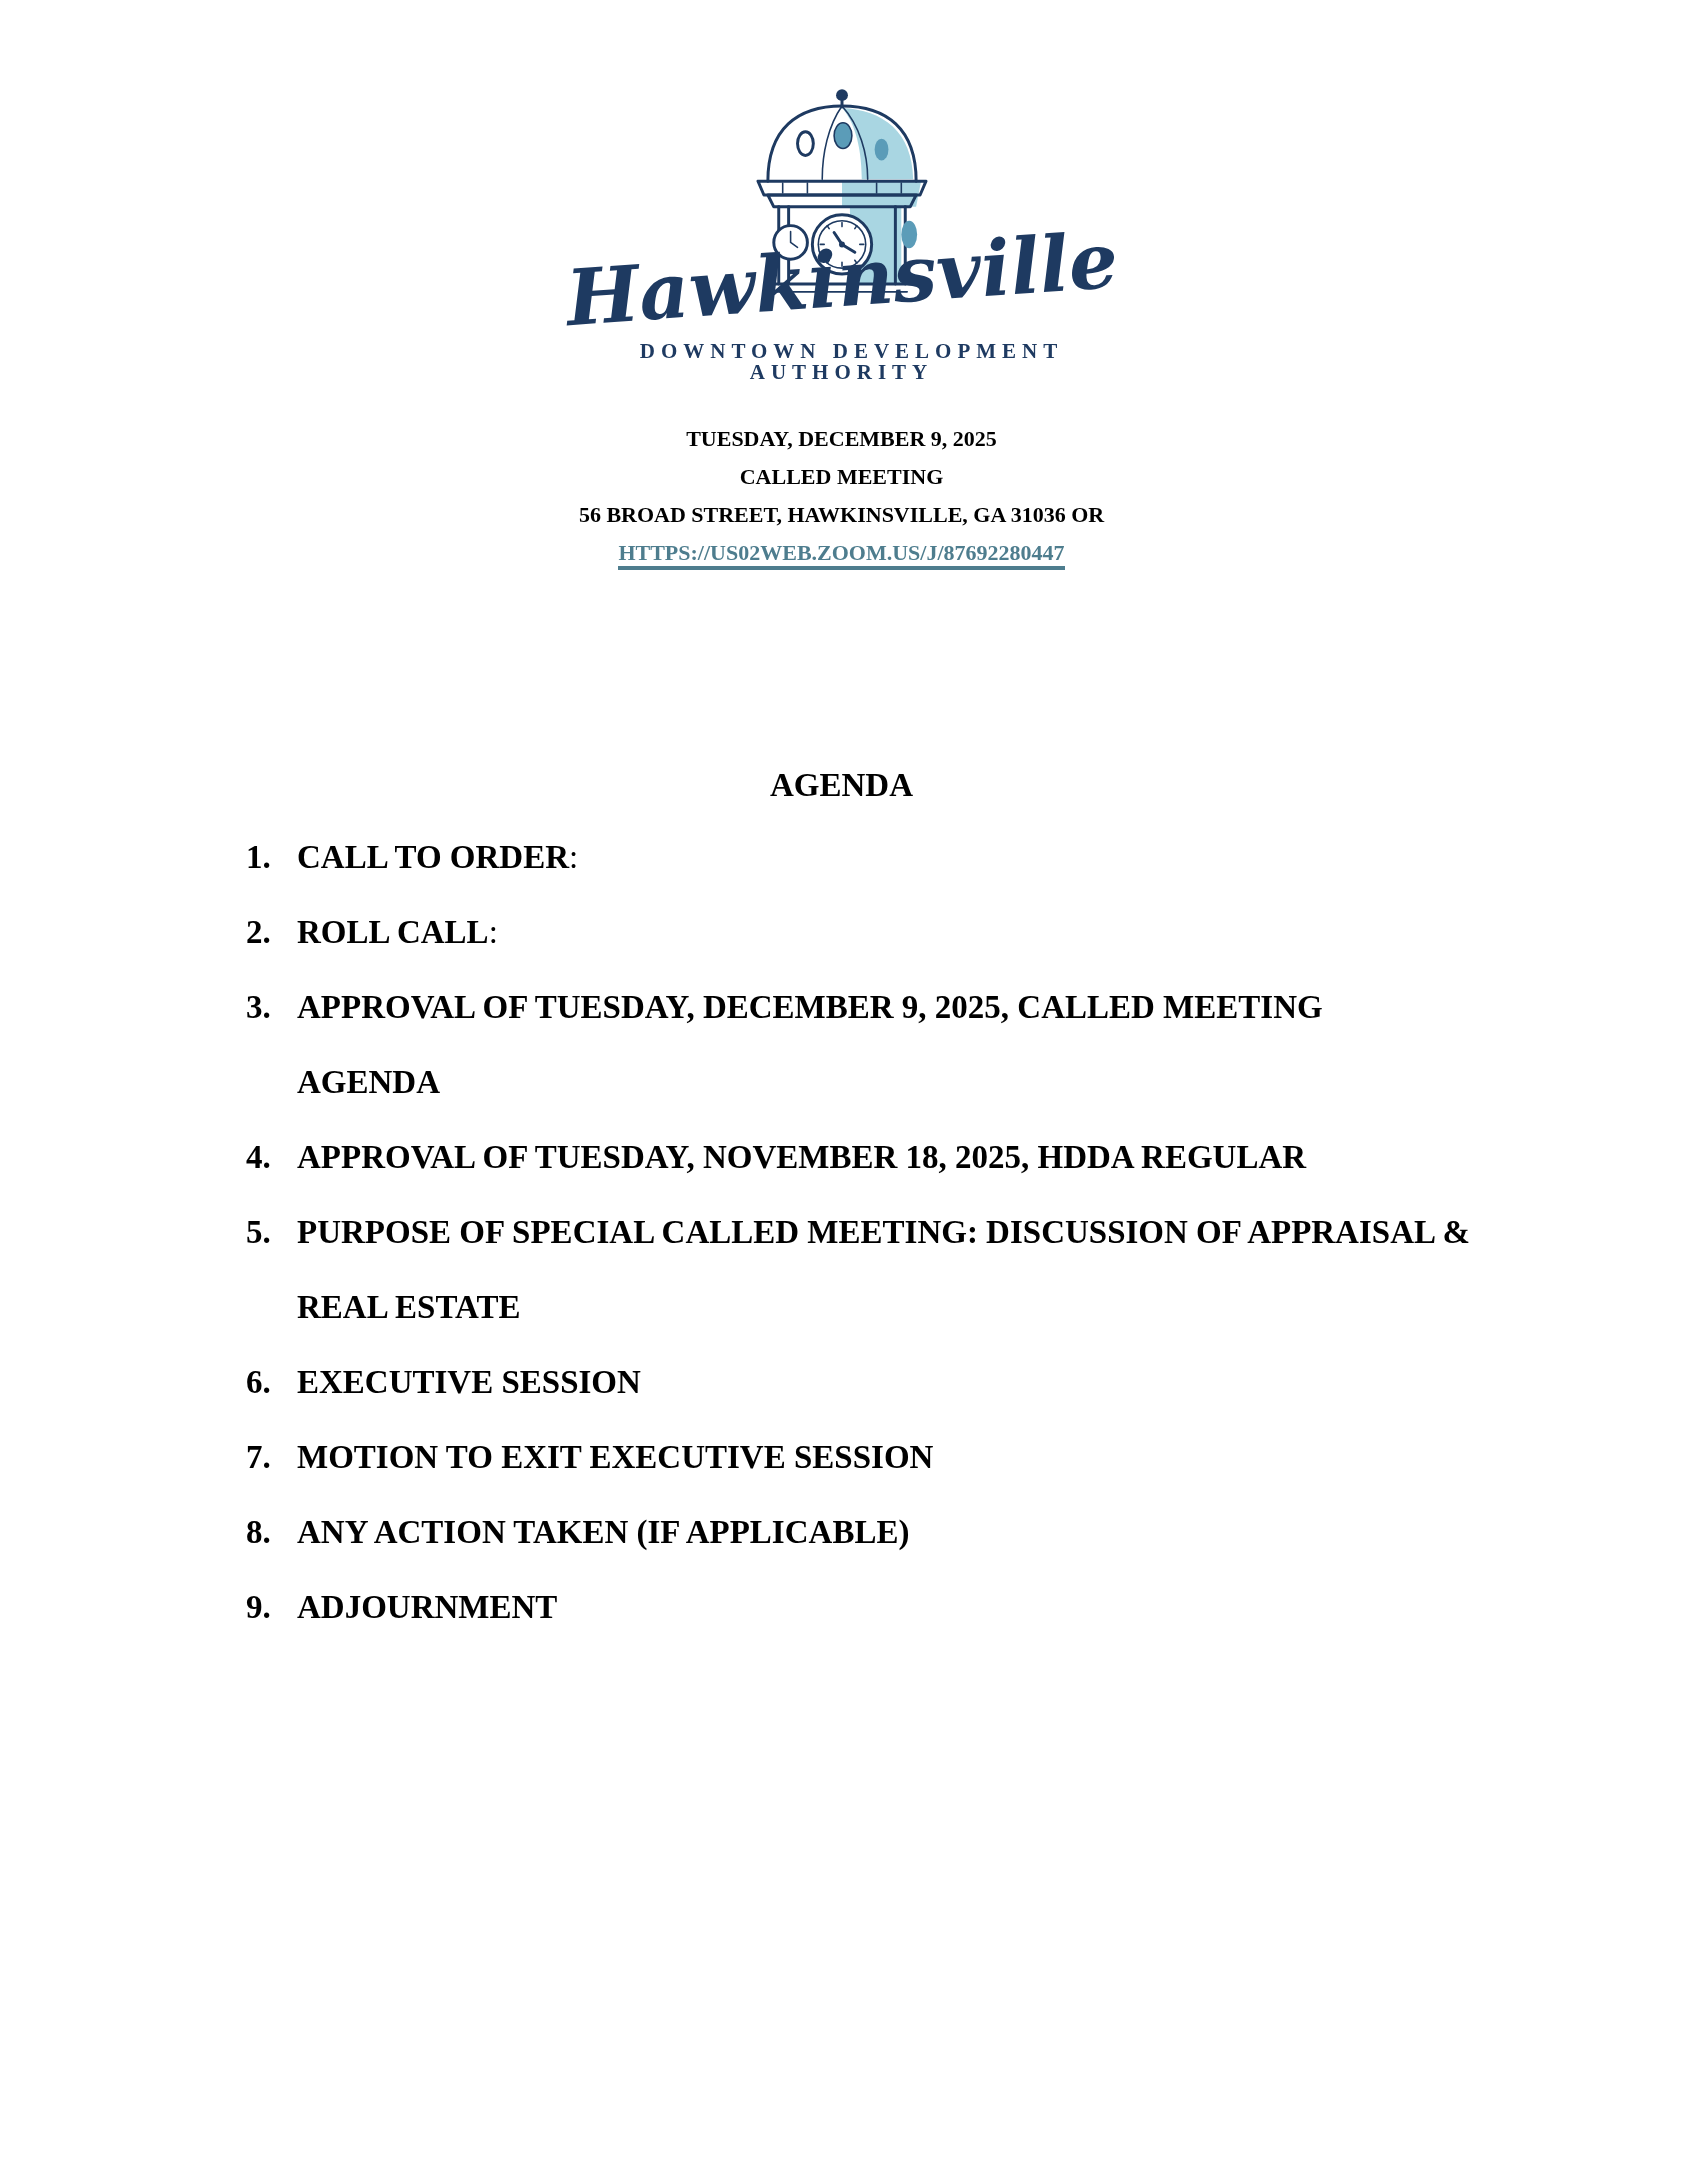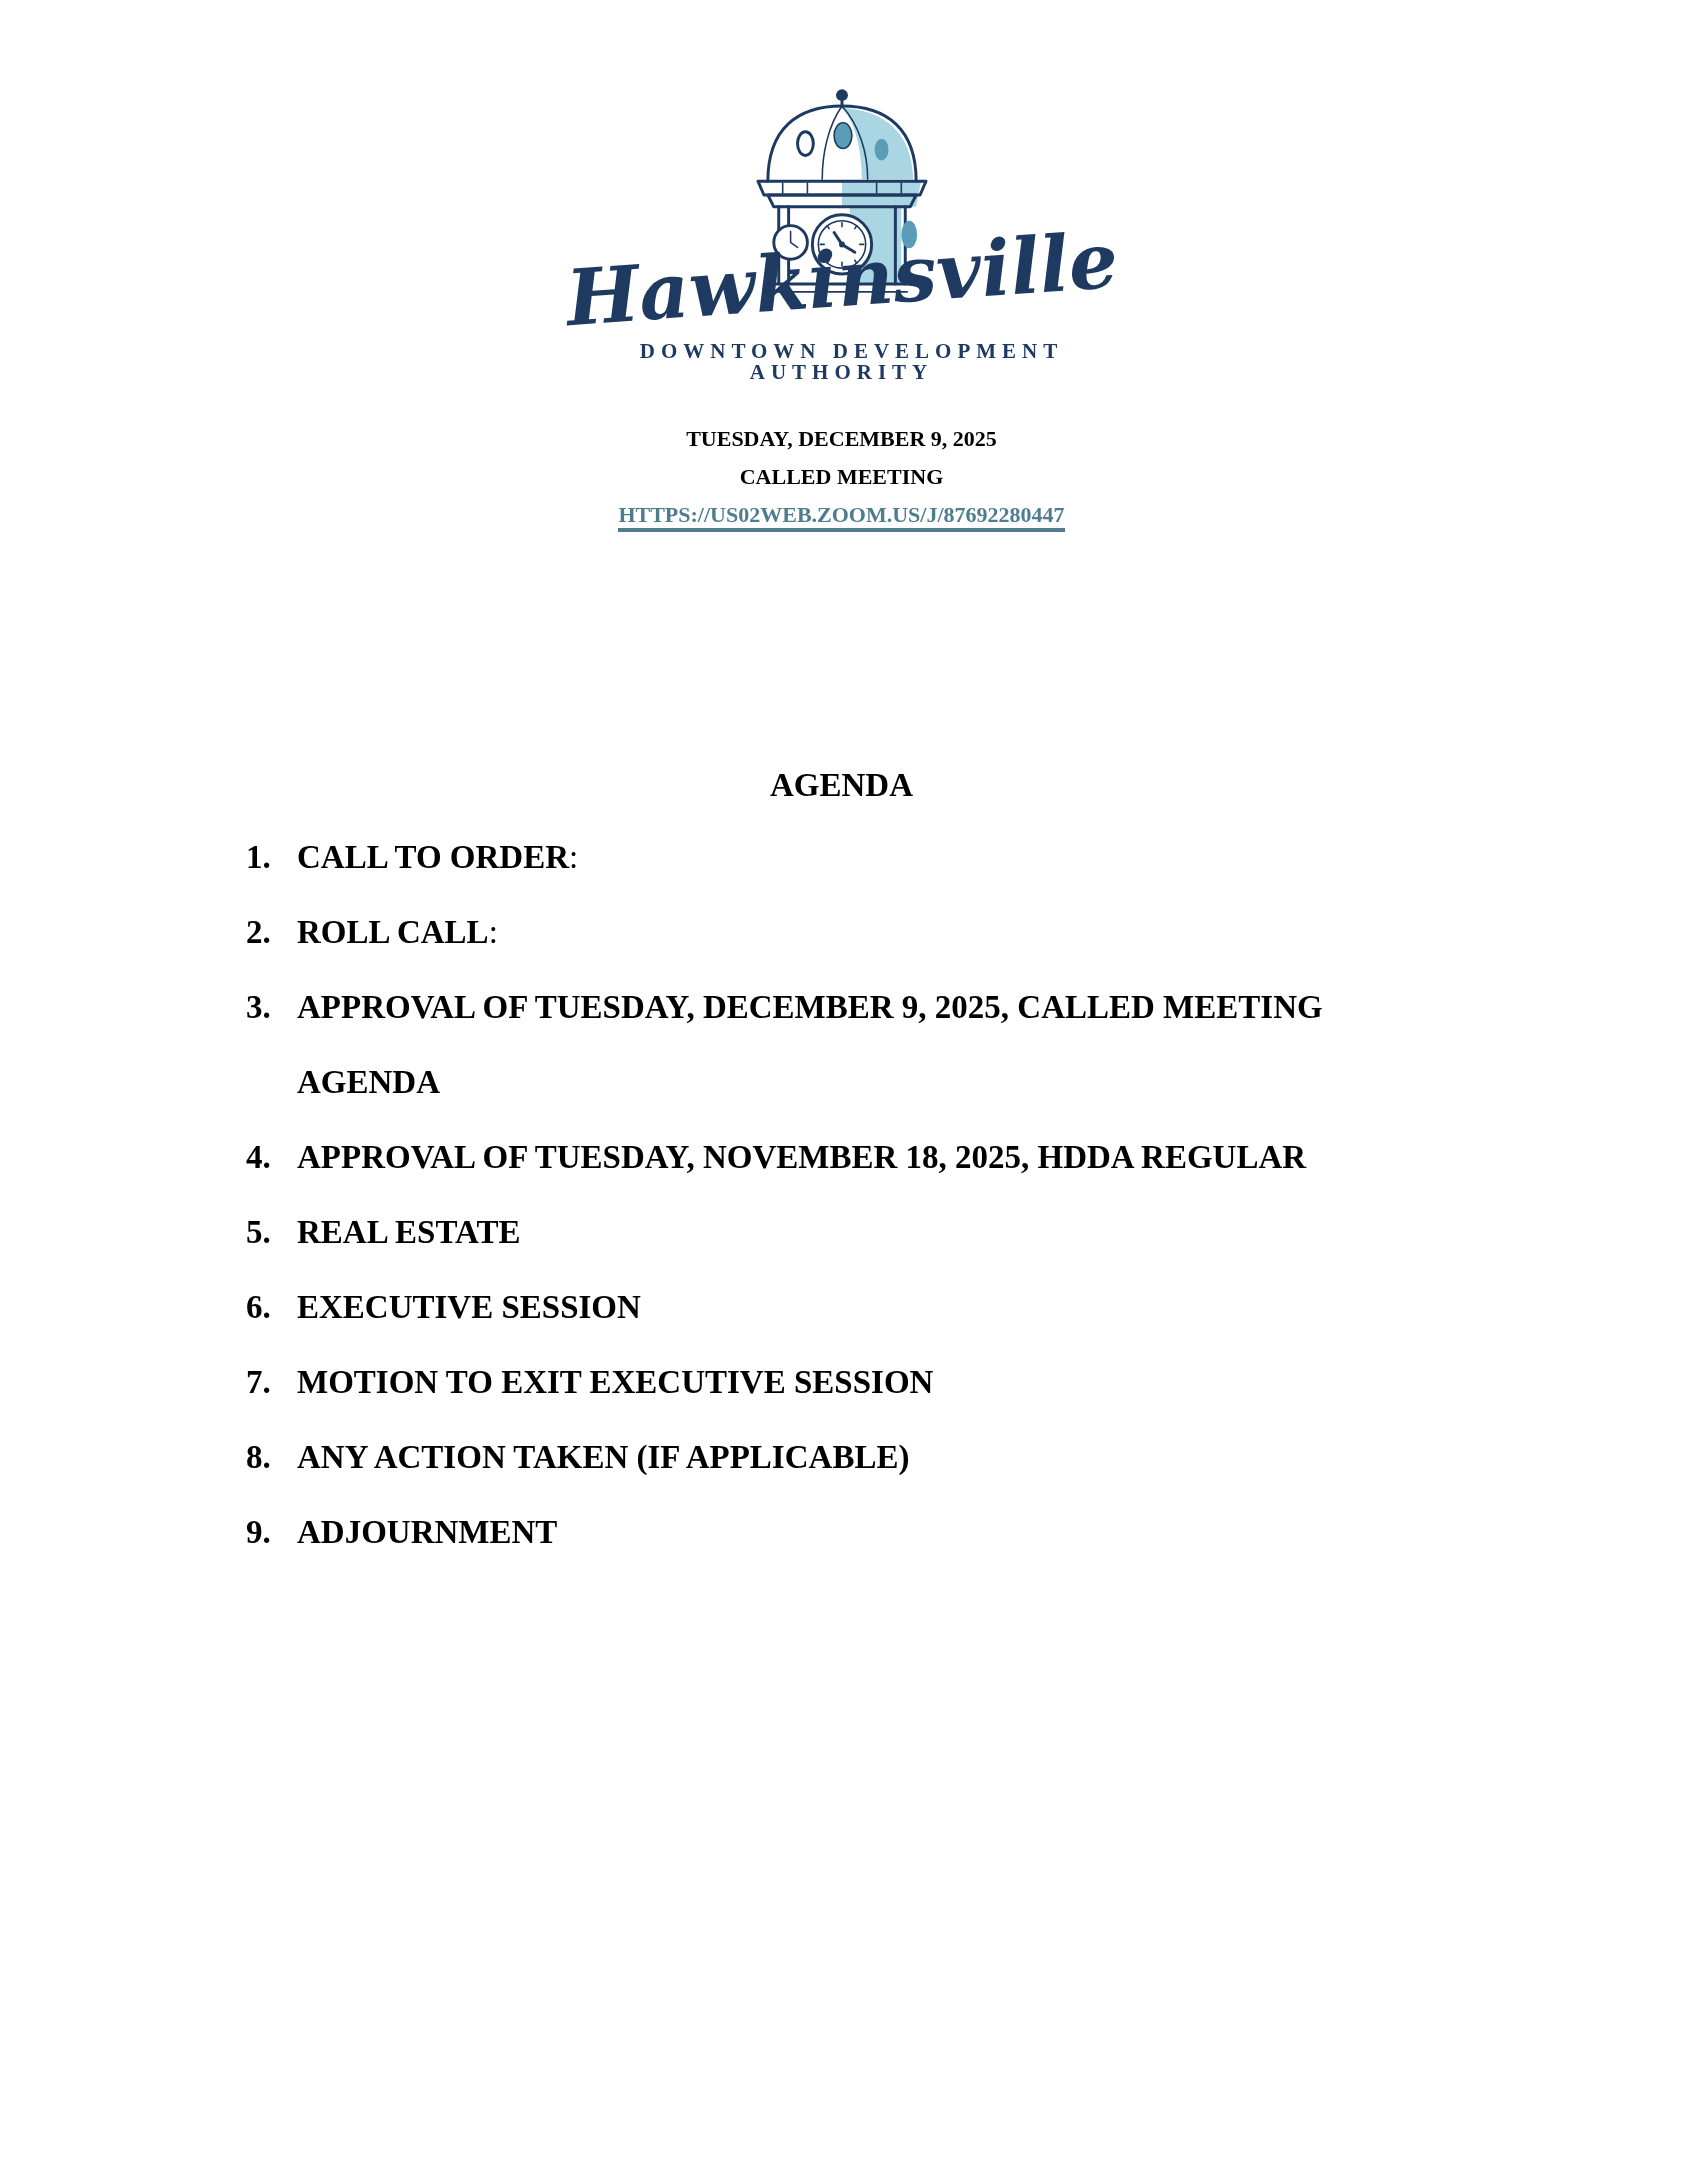--- a/index.html
+++ b/index.html
@@ -167,20 +167,21 @@
     </svg>
 
     <div class="logo-wordmark">Hawkinsville</div>
     <div class="logo-org l1">DOWNTOWN DEVELOPMENT</div>
     <div class="logo-org l2">AUTHORITY</div>
   </div>
 
   <div class="meeting-header">
     <div>TUESDAY, DECEMBER 9, 2025</div>
     <div>CALLED MEETING</div>
+    <div>56 BROAD STREET, HAWKINSVILLE, GA 31036 OR</div>
     <div>
       <a class="zoom-link" href="#">HTTPS://US02WEB.ZOOM.US/J/87692280447</a>
     </div>
   </div>
 
   <div class="agenda-title">AGENDA</div>
 
   <div class="agenda-list">
 
     <div class="agenda-item">
@@ -199,20 +200,21 @@
       <div class="line">AGENDA</div>
     </div>
 
     <div class="agenda-item">
       <span class="num">4.</span>
       <div class="line">APPROVAL OF TUESDAY, NOVEMBER 18, 2025, HDDA REGULAR</div>
     </div>
 
     <div class="agenda-item">
       <span class="num">5.</span>
+      <div class="line">PURPOSE OF SPECIAL CALLED MEETING: DISCUSSION OF APPRAISAL &amp;</div>
       <div class="line">REAL ESTATE</div>
     </div>
 
     <div class="agenda-item">
       <span class="num">6.</span>
       <div class="line">EXECUTIVE SESSION</div>
     </div>
 
     <div class="agenda-item">
       <span class="num">7.</span>

